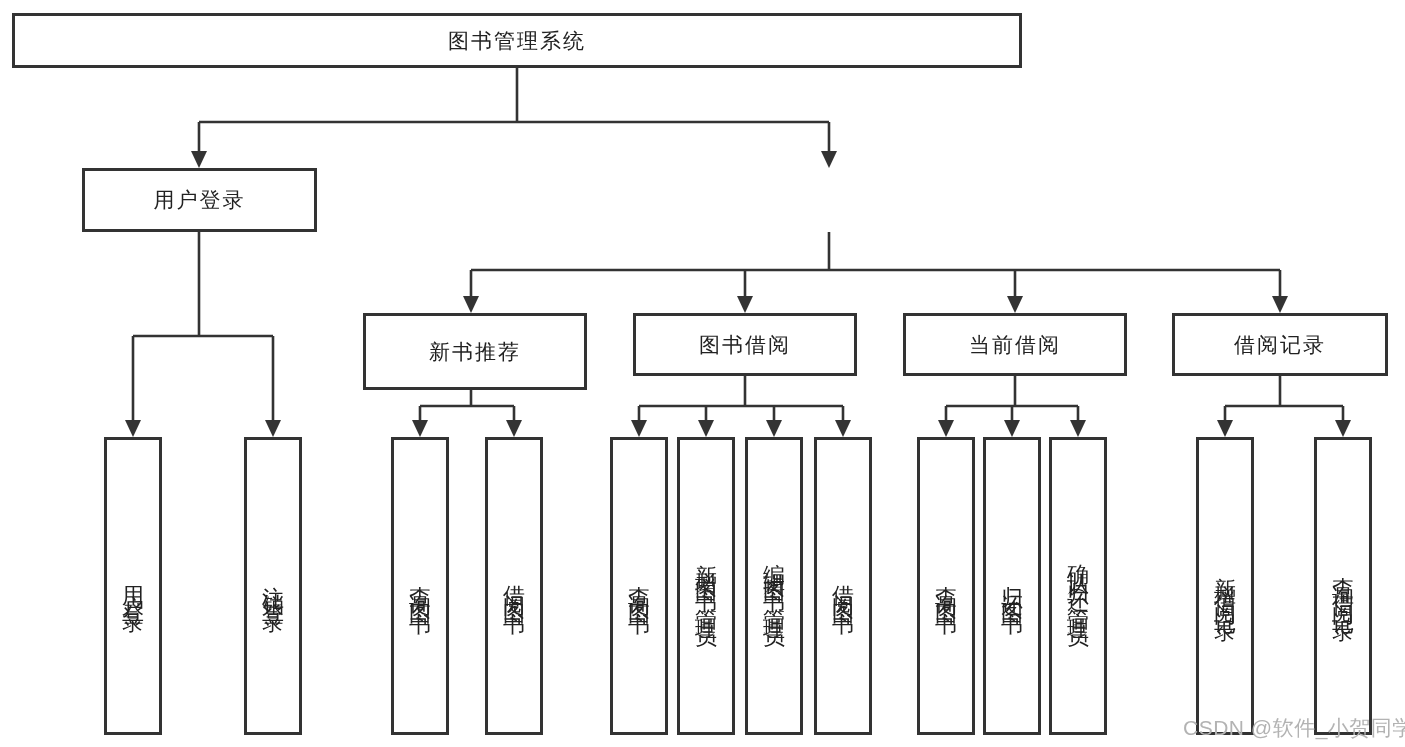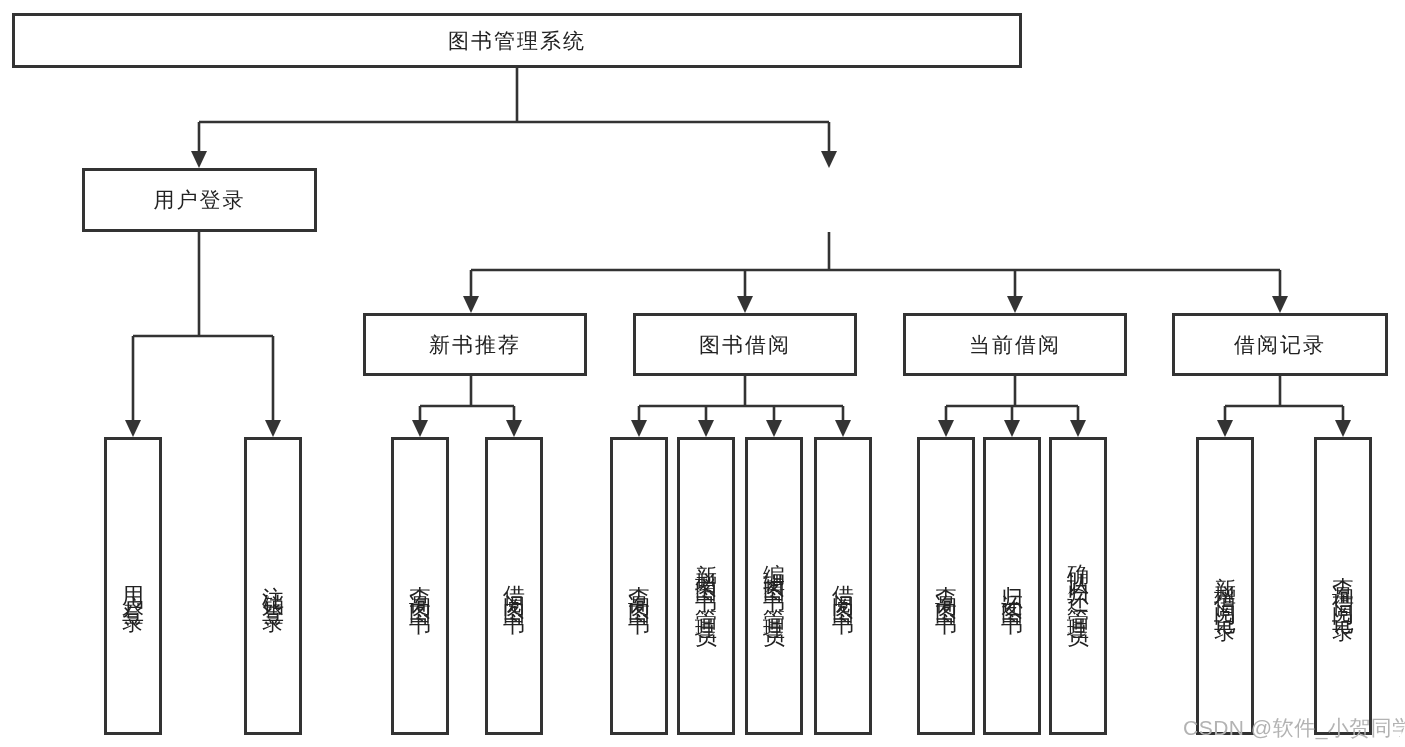--- a/index.html
+++ b/index.html
@@ -1,17 +1,17 @@
 <!DOCTYPE html>
 <html><head>
 <meta charset="utf-8">
 <style>
   html,body{margin:0;padding:0;background:#ffffff;}
   body{font-family:"Liberation Sans","DejaVu Sans",sans-serif;}
-  .canvas{position:relative;width:1405px;height:747px;background:#ffffff;overflow:hidden;border-radius:26px;}
+  .canvas{position:relative;width:1405px;height:747px;background:#ffffff;overflow:hidden;}
   .connectors{position:absolute;left:0;top:0;width:1405px;height:747px;pointer-events:none;}
   .node{position:absolute;box-sizing:border-box;border:3px solid #333333;background:#ffffff;
         display:flex;align-items:center;justify-content:center;color:#222222;}
   .hnode span{font-size:21px;letter-spacing:2px;white-space:nowrap;}
   .vnode span{writing-mode:vertical-rl;text-orientation:mixed;font-size:22px;
               letter-spacing:9px;line-height:1;}
   .watermark{position:absolute;left:1183px;top:714px;font-size:21px;letter-spacing:0.5px;
              color:#b3b3b3;white-space:nowrap;z-index:10;}
 </style>
 </head>
@@ -60,21 +60,21 @@
   </svg>
 
   <div class="node hnode" style="left:12px;top:13px;width:1010px;height:55px">
     <span>图书管理系统</span>
   </div>
 
   <div class="node hnode" style="left:82px;top:168px;width:235px;height:64px">
     <span>用户登录</span>
   </div>
 
-  <div class="node hnode" style="left:363px;top:313px;width:224px;height:63px">
+  <div class="node hnode" style="left:363px;top:313px;width:224px;height:77px">
     <span>新书推荐</span>
   </div>
   <div class="node hnode" style="left:633px;top:313px;width:224px;height:63px">
     <span>图书借阅</span>
   </div>
   <div class="node hnode" style="left:903px;top:313px;width:224px;height:63px">
     <span>当前借阅</span>
   </div>
   <div class="node hnode" style="left:1172px;top:313px;width:216px;height:63px">
     <span>借阅记录</span>

